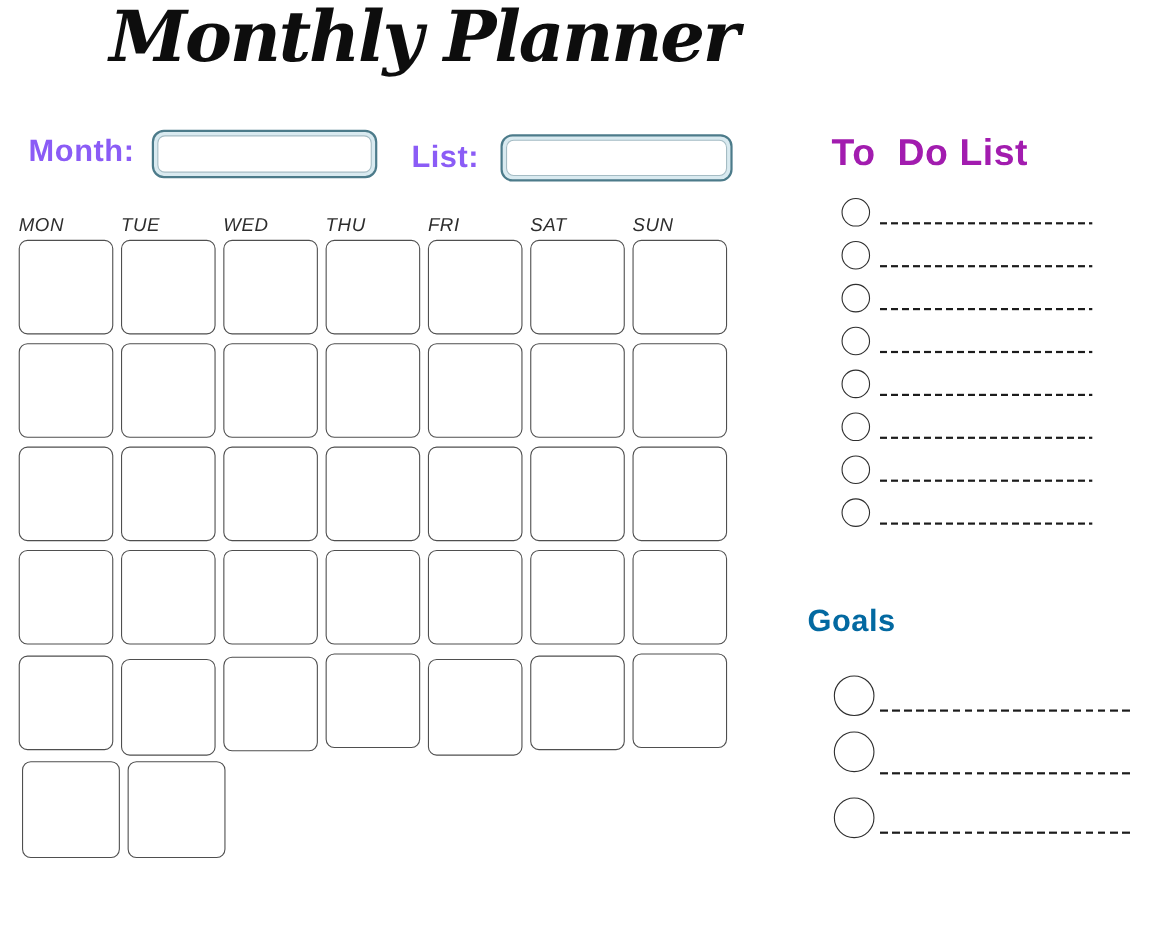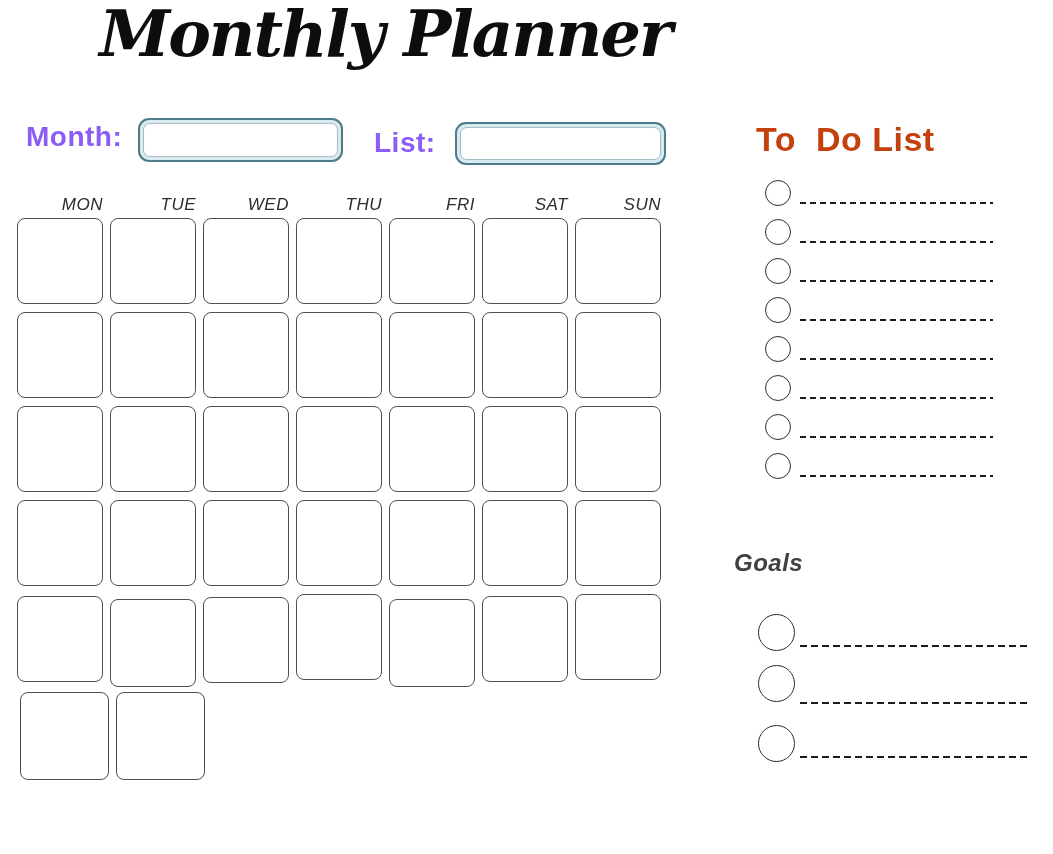--- a/index.html
+++ b/index.html
@@ -48,21 +48,21 @@
     font-size:20px;color:#222;
     padding:0 8px;
   }
   
   .day-header-row{
     position:absolute;left:17px;top:195px;width:644px;
     display:flex;gap:7px;
   }
   .day-header{
     width:86px;flex:0 0 86px;
-    text-align:right;
+    text-align:left;
     font-style:italic;
     font-size:17px;font-weight:500;
     color:#2d2d2d;
     letter-spacing:0.5px;
   }
   
   .calendar-grid{
     position:absolute;left:17px;top:218px;width:660px;
   }
   .cal-row{
@@ -79,44 +79,43 @@
   .cal-row:nth-child(5) .cal-cell:nth-child(1){transform:translateY(2px);}
   .cal-row:nth-child(5) .cal-cell:nth-child(2){transform:translateY(5px);height:88px;}
   .cal-row:nth-child(5) .cal-cell:nth-child(3){transform:translateY(3px);}
   .cal-row:nth-child(5) .cal-cell:nth-child(5){transform:translateY(5px);height:88px;}
   .cal-row:nth-child(5) .cal-cell:nth-child(6){transform:translateY(2px);}
   .cal-row:nth-child(6){margin-left:3px;margin-top:10px;}
   .cal-row:nth-child(6) .cal-cell{width:89px;flex:0 0 89px;height:88px;}
   
   .todo-heading{
     position:absolute;left:756px;top:120px;
-    font-weight:bold;font-size:34px;color:#c2410c;
+    font-weight:bold;font-size:34px;color:#a21caf;
     white-space:pre;letter-spacing:0.5px;
   }
   .todo-item{
     position:absolute;left:765px;width:240px;height:30px;
   }
   .circle{
     position:absolute;left:0;top:0;
     box-sizing:border-box;
     border:1.5px solid #2e2e2e;
     border-radius:50%;
     background:#ffffff;
   }
   .todo-item .circle{width:26px;height:26px;}
   .dash-line{
     position:absolute;height:2px;
     background:repeating-linear-gradient(to right,#1c1c1c 0 6px,transparent 6px 10px);
   }
   .todo-item .dash-line{left:35px;top:22px;width:193px;}
   .goals-heading{
     position:absolute;left:734px;top:549px;
-    font-weight:bold;font-size:24px;color:#404040;
+    font-weight:bold;font-size:28px;color:#0369a1;
     letter-spacing:0.5px;
-    font-style:italic;
   }
   .goal-item{
     position:absolute;left:758px;width:275px;height:44px;
   }
   .goal-item .circle{width:37px;height:37px;}
   .goal-item .dash-line{
     left:42px;top:31px;width:229px;
     background:repeating-linear-gradient(to right,#1c1c1c 0 7px,transparent 7px 11px);
   }
   .goal-item:nth-child(2) .dash-line{top:37px;}

